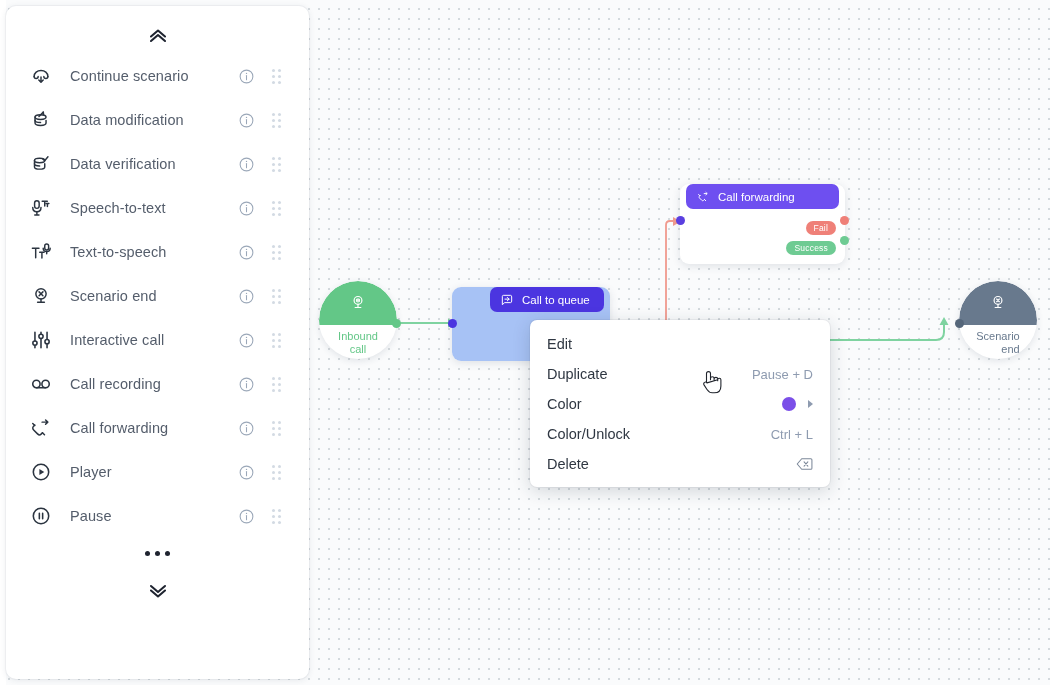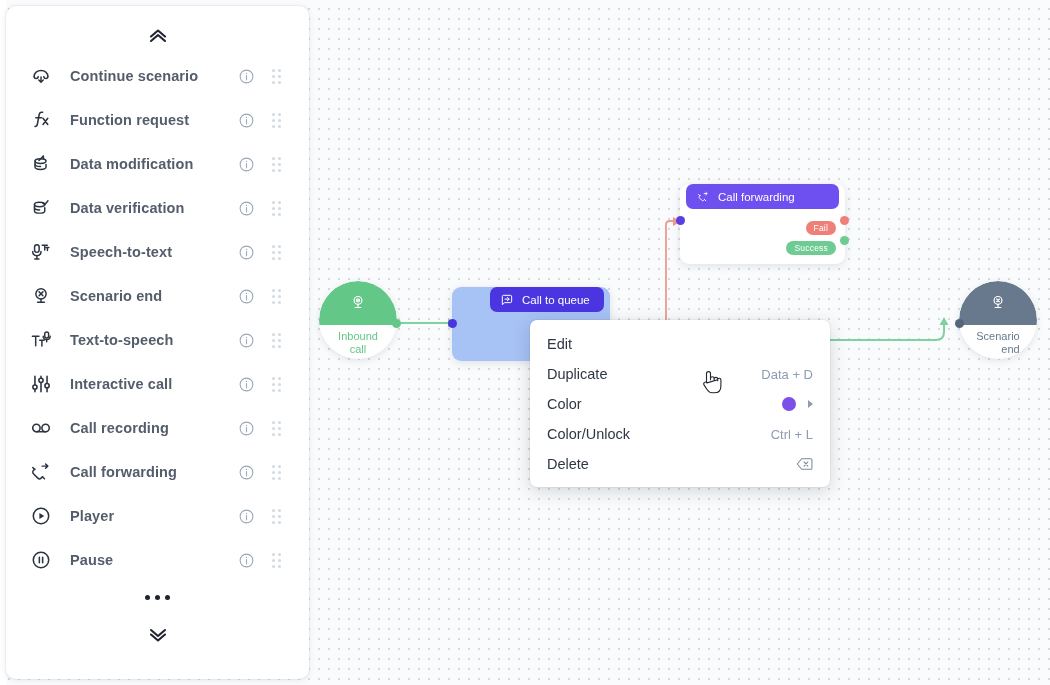--- a/index.html
+++ b/index.html
@@ -48,21 +48,21 @@
   #chev-up { height: 48px; padding-top: 10px; }
   #chev-down { height: 46px; }
   #ellipsis-row {
     width: 303px; height: 30px;
     display: flex; align-items: center; justify-content: center;
     cursor: pointer;
   }
   .dots3 { display: flex; gap: 5px; }
   .dots3 i { width: 5px; height: 5px; border-radius: 50%; background: #1f2430; display:block; }
 
-  .side-list { padding: 0; margin: 0; list-style: none; font-weight: bold; }
+  .side-list { padding: 0; margin: 0; list-style: none; }
   .side-item {
     height: 44px;
     display: flex; align-items: center;
     padding: 0 22px 0 20px;
     cursor: grab;
   }
   .si-icon {
     width: 30px; height: 30px;
     display: flex; align-items: center; justify-content: center;
     color: #2b3440;
@@ -360,45 +360,20 @@
             <i></i>
             <i></i>
             <i></i>
             <i></i>
             <i></i>
             <i></i>
           </span>
         </li>
         <li class="side-item">
           <span class="si-icon">
-            <svg width="22" height="22" viewBox="0 0 24 24" fill="none" stroke="currentColor" stroke-width="1.7" stroke-linecap="round" stroke-linejoin="round">
-              <path d="M5.5 19c1.6 0 2.3-1 2.6-2.8L10 6.2C10.3 4.5 11 3.5 12.6 3.5h1.2"></path>
-              <path d="M6.4 9.6h6.2"></path>
-              <path d="M14.2 10.2l5.2 6.6M19.4 10.2l-5.2 6.6"></path>
-            </svg>
-          </span>
-          <span class="si-label">Function request</span>
-          <span class="si-info">
-            <svg width="17" height="17" viewBox="0 0 24 24" fill="none" stroke="currentColor" stroke-width="1.5" stroke-linecap="round">
-              <circle cx="12" cy="12" r="9"></circle>
-              <path d="M12 10.6v6"></path>
-              <circle cx="12" cy="7.6" r="0.95" fill="currentColor" stroke="none"></circle>
-            </svg>
-          </span>
-          <span class="si-grip">
-            <i></i>
-            <i></i>
-            <i></i>
-            <i></i>
-            <i></i>
-            <i></i>
-          </span>
-        </li>
-        <li class="side-item">
-          <span class="si-icon">
             <svg width="22" height="22" viewBox="0 0 24 24" fill="none" stroke="currentColor" stroke-width="1.6" stroke-linecap="round" stroke-linejoin="round">
               <ellipse cx="11.5" cy="8.8" rx="6" ry="2.6"></ellipse>
               <path d="M5.5 8.8v6.6c0 1.5 2.7 2.6 6 2.6s6-1.1 6-2.6v-3"></path>
               <path d="M5.5 12.2c0 1.4 2.7 2.5 6 2.5"></path>
               <path d="M14.5 3.4 9.8 8.1"></path>
               <path d="M14.5 3.4l.3 2.6"></path>
             </svg>
           </span>
           <span class="si-label">Data modification</span>
           <span class="si-info">
@@ -466,53 +441,53 @@
             <i></i>
             <i></i>
             <i></i>
             <i></i>
             <i></i>
           </span>
         </li>
         <li class="side-item">
           <span class="si-icon">
             <svg width="22" height="22" viewBox="0 0 24 24" fill="none" stroke="currentColor" stroke-width="1.6" stroke-linecap="round" stroke-linejoin="round">
-              <circle cx="12" cy="9.6" r="5.6"></circle>
-              <path d="M9.9 7.5l4.2 4.2M14.1 7.5l-4.2 4.2"></path>
-              <path d="M12 15.2v3.6M8.3 18.8h7.4"></path>
-            </svg>
-          </span>
-          <span class="si-label">Scenario end</span>
-          <span class="si-info">
-            <svg width="17" height="17" viewBox="0 0 24 24" fill="none" stroke="currentColor" stroke-width="1.5" stroke-linecap="round">
-              <circle cx="12" cy="12" r="9"></circle>
-              <path d="M12 10.6v6"></path>
-              <circle cx="12" cy="7.6" r="0.95" fill="currentColor" stroke="none"></circle>
-            </svg>
-          </span>
-          <span class="si-grip">
-            <i></i>
-            <i></i>
-            <i></i>
-            <i></i>
-            <i></i>
-            <i></i>
-          </span>
-        </li>
-        <li class="side-item">
-          <span class="si-icon">
-            <svg width="22" height="22" viewBox="0 0 24 24" fill="none" stroke="currentColor" stroke-width="1.6" stroke-linecap="round" stroke-linejoin="round">
               <path d="M2.6 8h7.2M6.2 8v10.4"></path>
               <path d="M10.6 12.2h4.8M13 12.2v6.4"></path>
               <path d="M18.2 3.2c1.2 0 2.1.9 2.1 2.1v2.4c0 1.2-.9 2.1-2.1 2.1s-2.1-.9-2.1-2.1V5.3c0-1.2.9-2.1 2.1-2.1z"></path>
               <path d="M14.4 7.9c0 2.2 1.6 3.6 3.8 3.6s3.8-1.4 3.8-3.6"></path>
               <path d="M18.2 11.5v2.4"></path>
             </svg>
           </span>
           <span class="si-label">Text-to-speech</span>
+          <span class="si-info">
+            <svg width="17" height="17" viewBox="0 0 24 24" fill="none" stroke="currentColor" stroke-width="1.5" stroke-linecap="round">
+              <circle cx="12" cy="12" r="9"></circle>
+              <path d="M12 10.6v6"></path>
+              <circle cx="12" cy="7.6" r="0.95" fill="currentColor" stroke="none"></circle>
+            </svg>
+          </span>
+          <span class="si-grip">
+            <i></i>
+            <i></i>
+            <i></i>
+            <i></i>
+            <i></i>
+            <i></i>
+          </span>
+        </li>
+        <li class="side-item">
+          <span class="si-icon">
+            <svg width="22" height="22" viewBox="0 0 24 24" fill="none" stroke="currentColor" stroke-width="1.6" stroke-linecap="round" stroke-linejoin="round">
+              <circle cx="12" cy="9.6" r="5.6"></circle>
+              <path d="M9.9 7.5l4.2 4.2M14.1 7.5l-4.2 4.2"></path>
+              <path d="M12 15.2v3.6M8.3 18.8h7.4"></path>
+            </svg>
+          </span>
+          <span class="si-label">Scenario end</span>
           <span class="si-info">
             <svg width="17" height="17" viewBox="0 0 24 24" fill="none" stroke="currentColor" stroke-width="1.5" stroke-linecap="round">
               <circle cx="12" cy="12" r="9"></circle>
               <path d="M12 10.6v6"></path>
               <circle cx="12" cy="7.6" r="0.95" fill="currentColor" stroke="none"></circle>
             </svg>
           </span>
           <span class="si-grip">
             <i></i>
             <i></i>
@@ -665,21 +640,21 @@
       </svg>
     </div>
   </div>
 
   <div id="ctx-menu">
       <div class="ctx-item">
         <span class="ctx-label">Edit</span>
       </div>
       <div class="ctx-item">
         <span class="ctx-label">Duplicate</span>
-        <span class="ctx-accel">Data + D</span>
+        <span class="ctx-accel">Pause + D</span>
       </div>
       <div class="ctx-item">
         <span class="ctx-label">Color</span>
         <span class="swatch" style="background:#7b4fe8"></span>
         <span class="ctx-caret"></span>
       </div>
       <div class="ctx-item">
         <span class="ctx-label">Color/Unlock</span>
         <span class="ctx-accel">Ctrl + L</span>
       </div>

